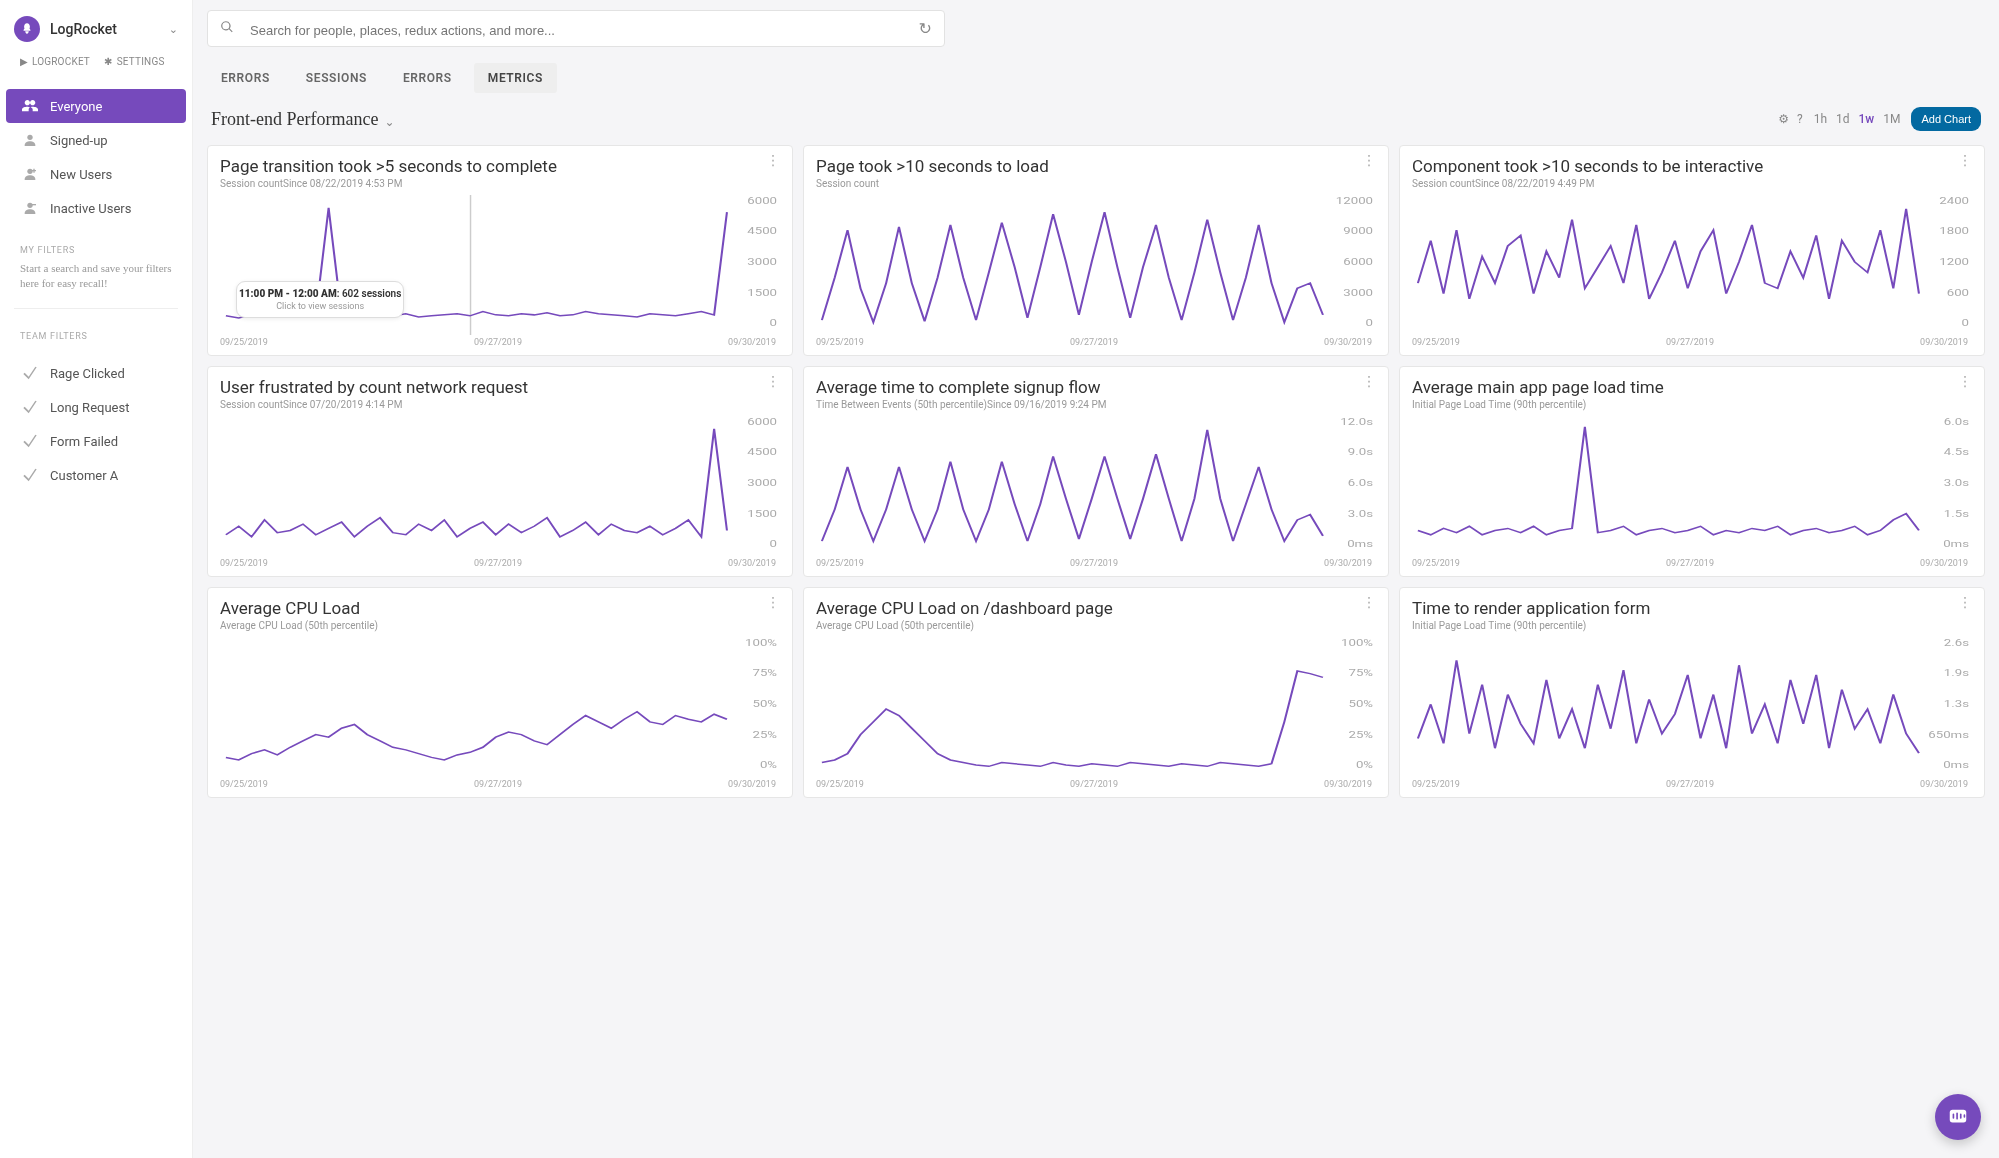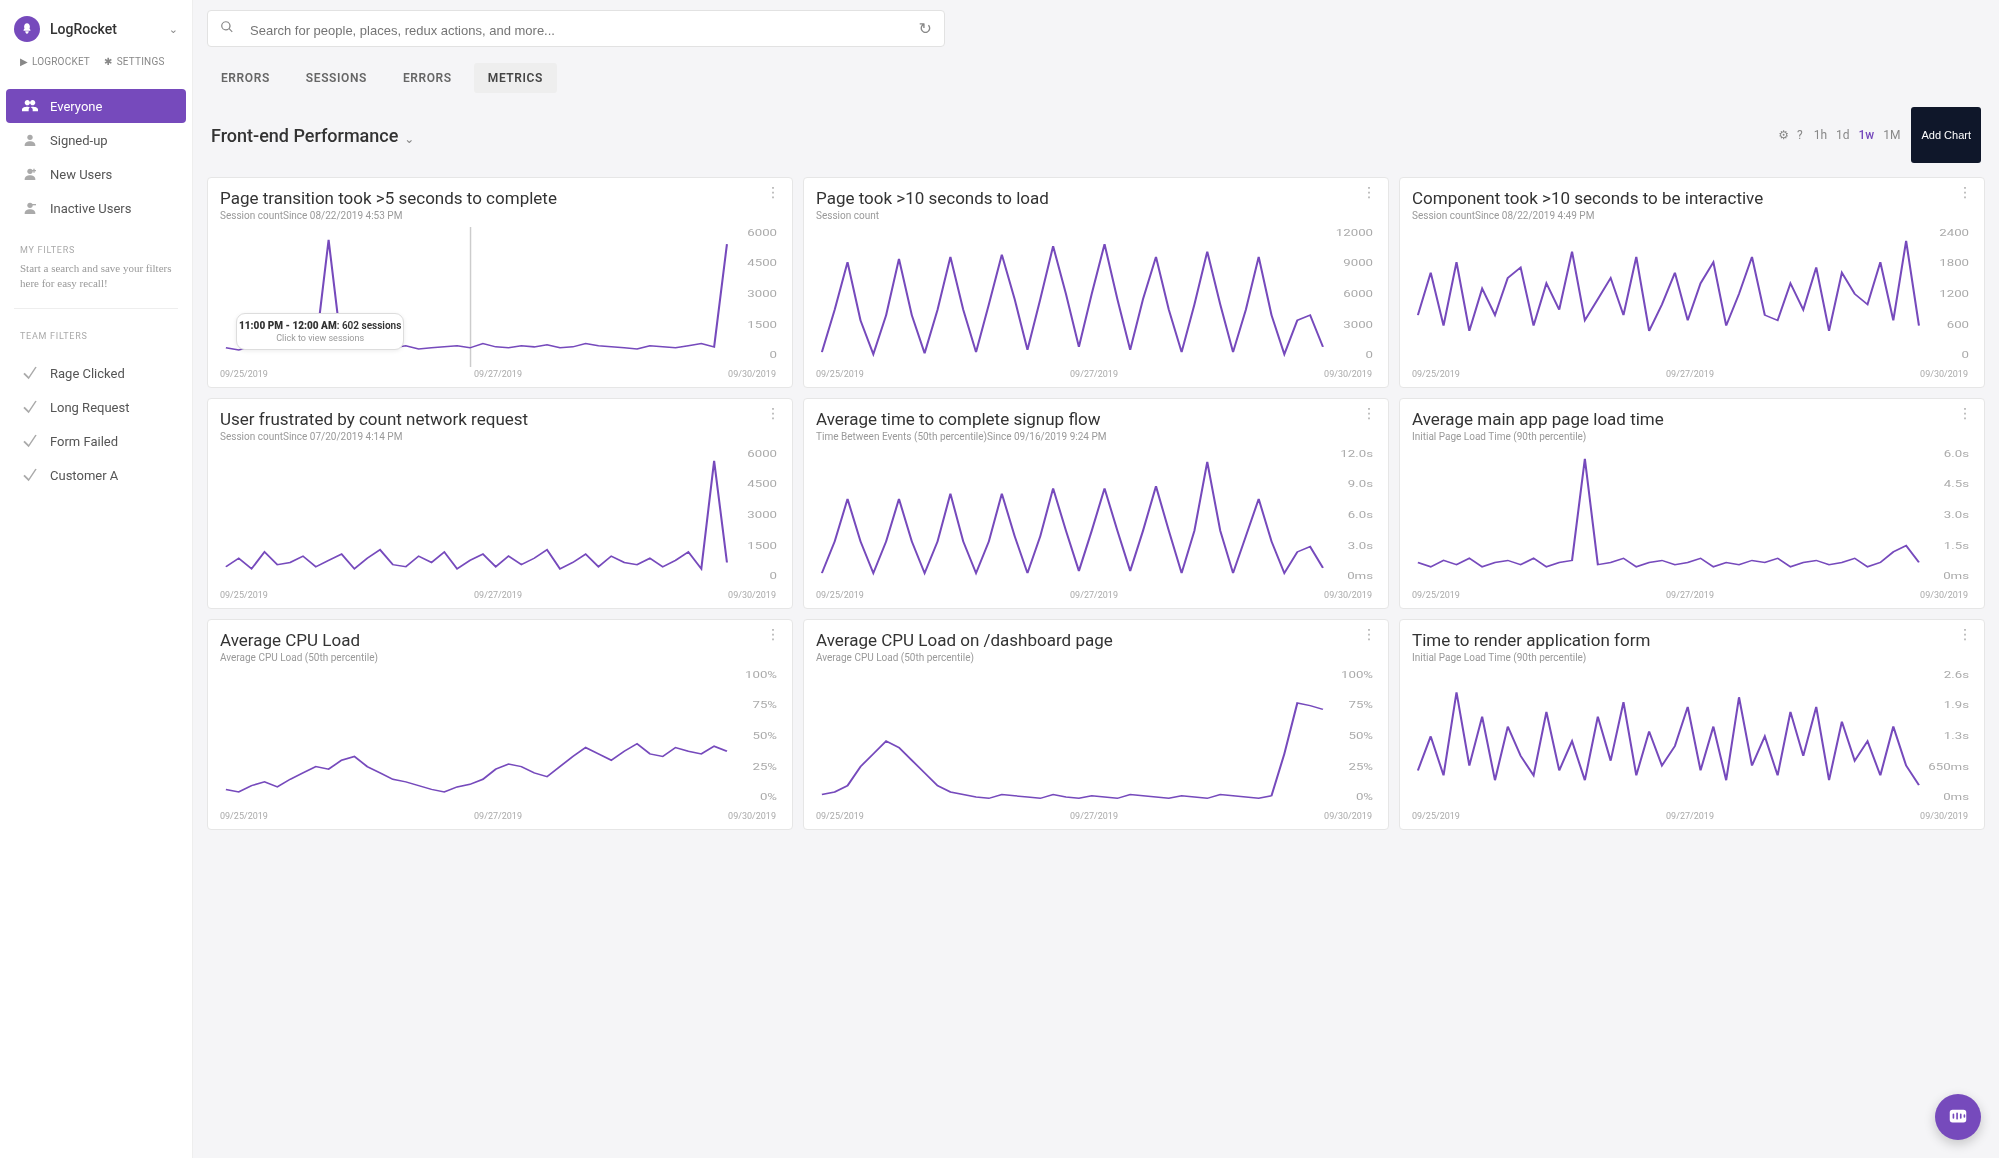--- a/index.html
+++ b/index.html
@@ -30,25 +30,25 @@
 .searchbar { background: #fff; border: 1px solid #e2e2e2; border-radius: 4px; display: flex; align-items: flex-end; padding: 8px 12px; gap: 16px; width: 738px; }
 .searchbar svg { width: 14px; height: 14px; fill: #888; }
 .searchbar input { border: none; outline: none; flex: 1; font-size: 13px; color: #555; }
 .search-refresh { color: #888; cursor: pointer; }
 
 .tabs { display: flex; gap: 8px; margin: 16px 0 10px; }
 .tab { padding: 8px 14px; font-size: 12px; font-weight: 600; letter-spacing: .05em; color: #666; cursor: pointer; border-radius: 3px; }
 .tab.active { background: #eee; color: #444; }
 
 .page-header { display: flex; align-items: center; justify-content: space-between; padding: 4px 4px 14px; }
-.page-title-wrap { display: flex; align-items: flex-end; gap: 6px; font-size: 18px; font-weight: 500; color: #333; cursor: pointer; }
+.page-title-wrap { display: flex; align-items: flex-end; gap: 6px; font-size: 18px; font-weight: 500; color: #333; cursor: pointer; font-family: Liberation Serif, serif; }
 .header-tools { display: flex; align-items: center; gap: 8px; font-size: 12px; color: #888; }
 .header-tools .tf { cursor: pointer; padding: 2px 3px; }
 .header-tools .tf.active { color: #764abc; font-weight: 500; text-align: center; }
-.add-chart-btn { background: #0f172a; color: #fff; border: none; border-radius: 3px; padding: 22px 10px; font-size: 11px; cursor: pointer; }
+.add-chart-btn { background: #0369a1; color: #fff; border: none; border-radius: 9px; padding: 6px 10px; font-size: 11px; cursor: pointer; }
 
 
 .grid { display: grid; grid-template-columns: repeat(3, 1fr); gap: 10px; }
 .card { background: #fff; border: 1px solid #e6e6e6; border-radius: 4px; padding: 10px 12px 8px; position: relative; }
 .card-head { position: relative; }
 .card-title { font-size: 17px; color: #333; padding-right: 20px; }
 .card-sub { font-size: 10px; color: #999; margin-top: 2px; display: flex; }
 .card-menu { position: absolute; top: 0; right: 0; color: #aaa; cursor: pointer; font-size: 14px; line-height: 8px; }
 .chart-svg { width: 100%; height: 140px; display: block; margin-top: 6px; }
 .x-axis { display: flex; justify-content: space-between; font-size: 9px; color: #aaa; margin-top: 2px; padding: 0 4px 0 0; }

